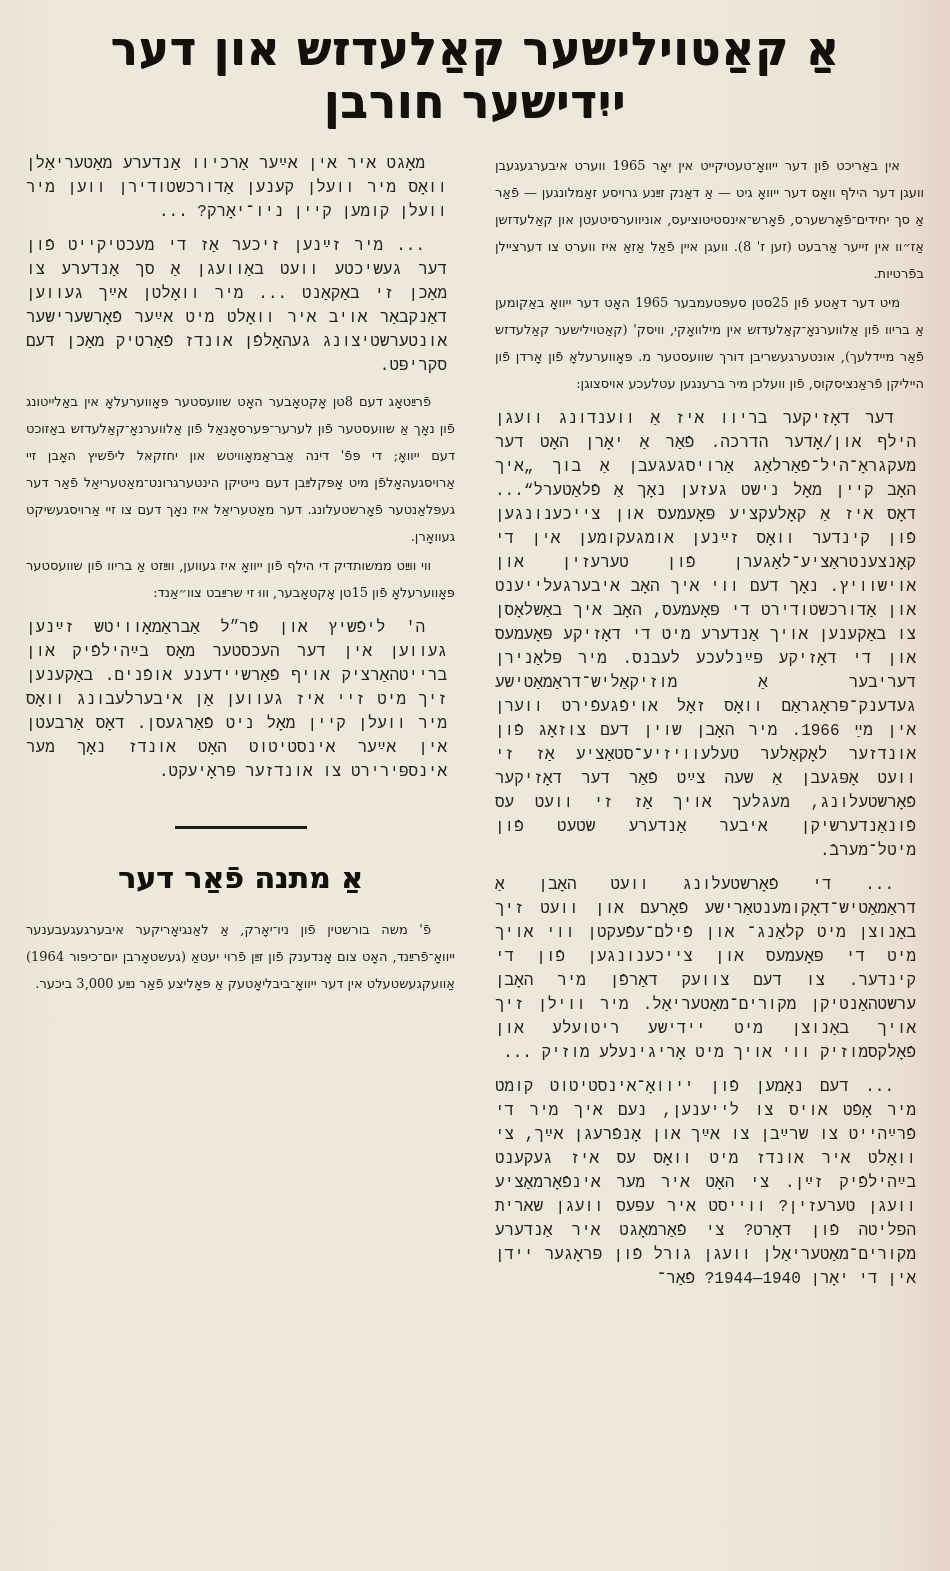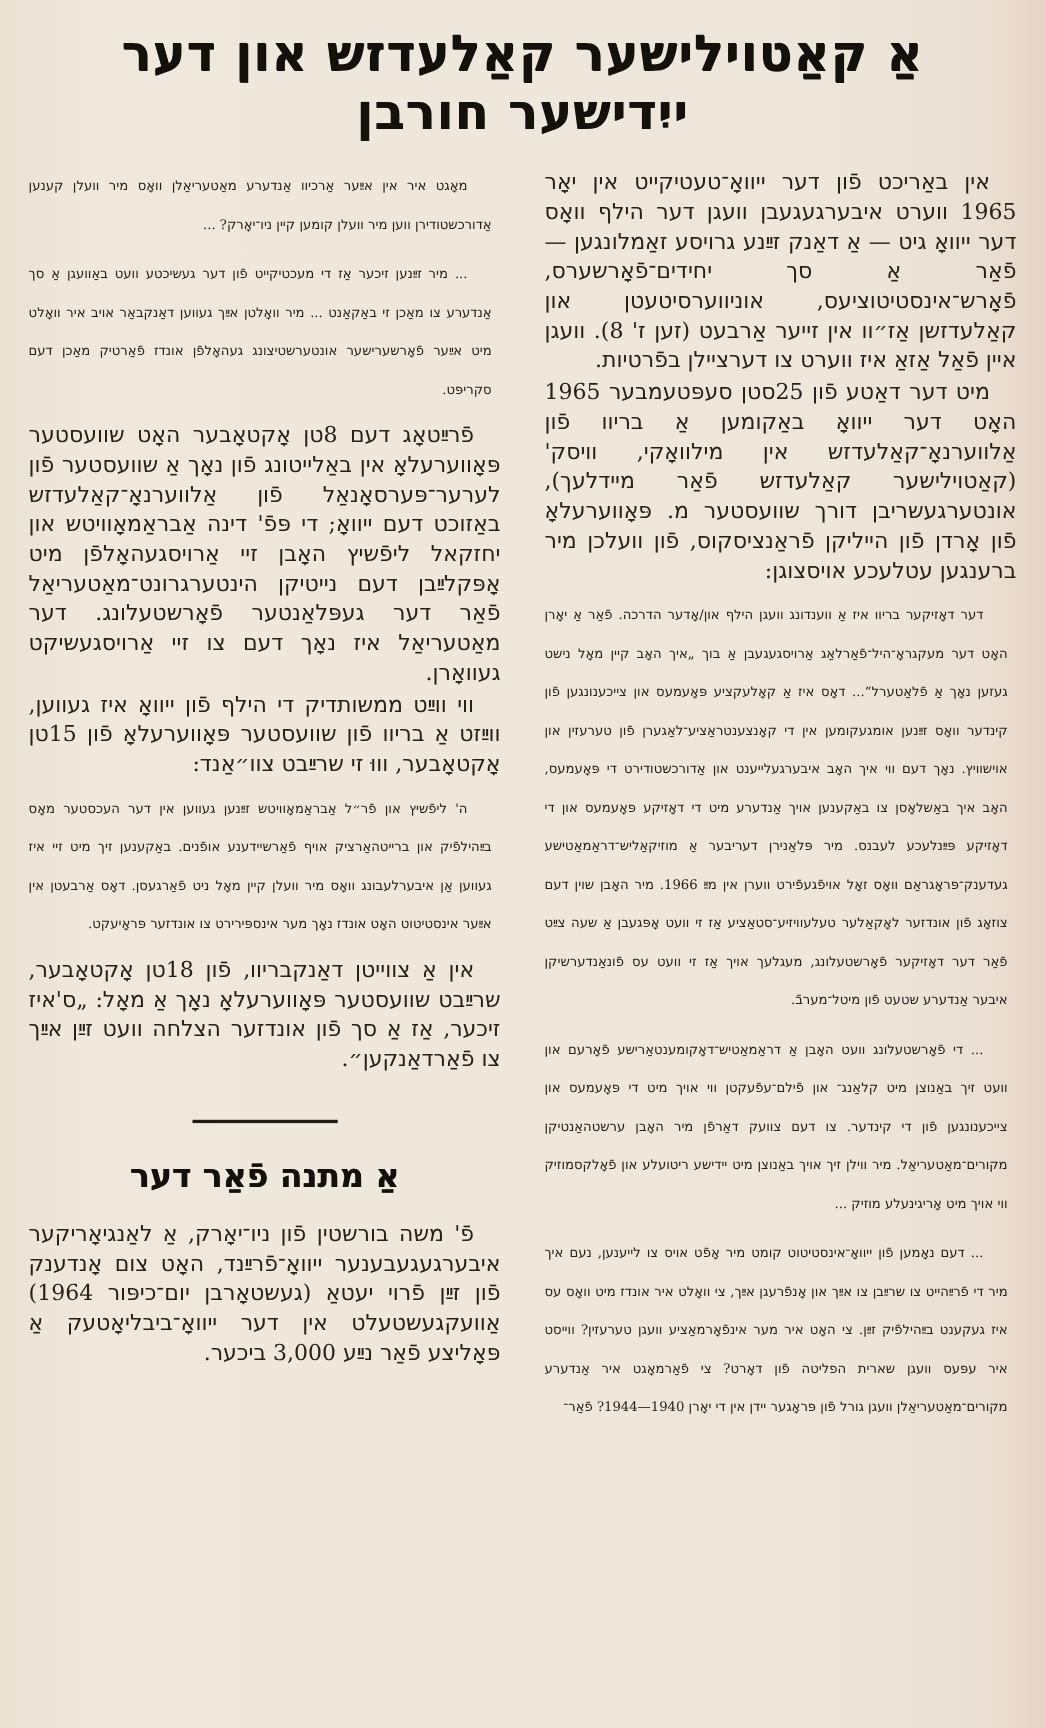--- a/index.html
+++ b/index.html
@@ -34,29 +34,30 @@
   }
   .col {
     flex:1 1 0;
     min-width:0;
     direction:rtl;
     text-align:justify;
     color:#25211b;
   }
   .col p { margin:0; }
   p.body {
-    font-size:20px;
+    font-size:13px;
     line-height:27px;
     text-indent:24px;
   }
   p.quote {
-    font-size:12px;
-    line-height:35px;
+    font-size:16px;
+    line-height:24px;
     text-indent:22px;
     margin-right:8px;
+    font-family:Liberation Mono, monospace;
   }
   .body + .body { margin-top:2px; }
   .body + .quote, .quote + .quote, .quote + .body { margin-top:10px; }
   .divider {
     width:132px; height:3px;
     background:#1e1a14;
     margin:42px auto 30px auto;
   }
   h2.section-heading {
     direction:rtl;
@@ -86,21 +87,20 @@
       <p class="quote">... די פֿאָרשטעלונג וועט האָבן אַ דראַמאַטיש־דאָקומענטאַרישע פֿאָרעם און וועט זיך באַנוצן מיט קלאַנג־ און פֿילם־עפֿעקטן ווי אויך מיט די פּאָעמעס און צייכענונגען פֿון די קינדער. צו דעם צוועק דאַרפֿן מיר האָבן ערשטהאַנטיקן מקורים־מאַטעריאַל. מיר ווילן זיך אויך באַנוצן מיט יידישע ריטועלע און פֿאָלקסמוזיק ווי אויך מיט אָריגינעלע מוזיק ...</p>
       <p class="quote">... דעם נאָמען פֿון ייוואָ־אינסטיטוט קומט מיר אָפֿט אויס צו לייענען, נעם איך מיר די פֿרײַהייט צו שרײַבן צו אײַך און אָנפֿרעגן אײַך, צי וואָלט איר אונדז מיט וואָס עס איז געקענט בײַהילפֿיק זײַן. צי האָט איר מער אינפֿאָרמאַציע וועגן טערעזין? ווייסט איר עפּעס וועגן שארית הפליטה פֿון דאָרט? צי פֿאַרמאָגט איר אַנדערע מקורים־מאַטעריאַלן וועגן גורל פֿון פּראָגער יידן אין די יאָרן 1940—1944? פֿאַר־</p>
     </div>
 
     <div class="col">
       <p class="quote">מאָגט איר אין אײַער אַרכיוו אַנדערע מאַטעריאַלן וואָס מיר וועלן קענען אַדורכשטודירן ווען מיר וועלן קומען קיין ניו־יאָרק? ...</p>
       <p class="quote">... מיר זײַנען זיכער אַז די מעכטיקייט פֿון דער געשיכטע וועט באַוועגן אַ סך אַנדערע צו מאַכן זי באַקאַנט ... מיר וואָלטן אײַך געווען דאַנקבאַר אויב איר וואָלט מיט אײַער פֿאָרשערישער אונטערשטיצונג געהאָלפֿן אונדז פֿאַרטיק מאַכן דעם סקריפּט.</p>
       <p class="body">פֿרײַטאָג דעם 8טן אָקטאָבער האָט שוועסטער פּאָווערעלאָ אין באַלייטונג פֿון נאָך אַ שוועסטער פֿון לערער־פּערסאָנאַל פֿון אַלווערנאָ־קאַלעדזש באַזוכט דעם ייוואָ; די פּפֿ' דינה אַבראַמאָוויטש און יחזקאל ליפֿשיץ האָבן זיי אַרויסגעהאָלפֿן מיט אָפּקלײַבן דעם נייטיקן הינטערגרונט־מאַטעריאַל פֿאַר דער געפּלאַנטער פֿאָרשטעלונג. דער מאַטעריאַל איז נאָך דעם צו זיי אַרויסגעשיקט געוואָרן.</p>
       <p class="body">ווי ווײַט ממשותדיק די הילף פֿון ייוואָ איז געווען, ווײַזט אַ בריוו פֿון שוועסטער פּאָווערעלאָ פֿון 15טן אָקטאָבער, וווּ זי שרײַבט צוו״אַנד:</p>
       <p class="quote">ה' ליפֿשיץ און פֿר״ל אַבראַמאָוויטש זײַנען געווען אין דער העכסטער מאָס בײַהילפֿיק און ברייטהאַרציק אויף פֿאַרשיידענע אופֿנים. באַקענען זיך מיט זיי איז געווען אַן איבערלעבונג וואָס מיר וועלן קיין מאָל ניט פֿאַרגעסן. דאָס אַרבעטן אין אײַער אינסטיטוט האָט אונדז נאָך מער אינספּירירט צו אונדזער פּראָיעקט.</p>
-      <p class="body">אין אַ צווייטן דאַנקבריוו, פֿון 18טן אָקטאָבער, שרײַבט שוועסטער פּאָווערעלאָ נאָך אַ מאָל: „ס'איז זיכער, אַז אַ סך פֿון אונדזער הצלחה וועט זײַן אײַך צו פֿאַרדאַנקען״.</p>
 
       <div class="divider"></div>
 
       <h2 class="section-heading">
         <span>אַ מתנה פֿאַר דער</span>
       </h2>
 
       <p class="body">פֿ' משה בורשטין פֿון ניו־יאָרק, אַ לאַנגיאָריקער איבערגעגעבענער ייוואָ־פֿרײַנד, האָט צום אָנדענק פֿון זײַן פֿרוי יעטאַ (געשטאָרבן יום־כיפּור 1964) אַוועקגעשטעלט אין דער ייוואָ־ביבליאָטעק אַ פּאָליצע פֿאַר נײַע 3,000 ביכער.</p>
     </div>
 

